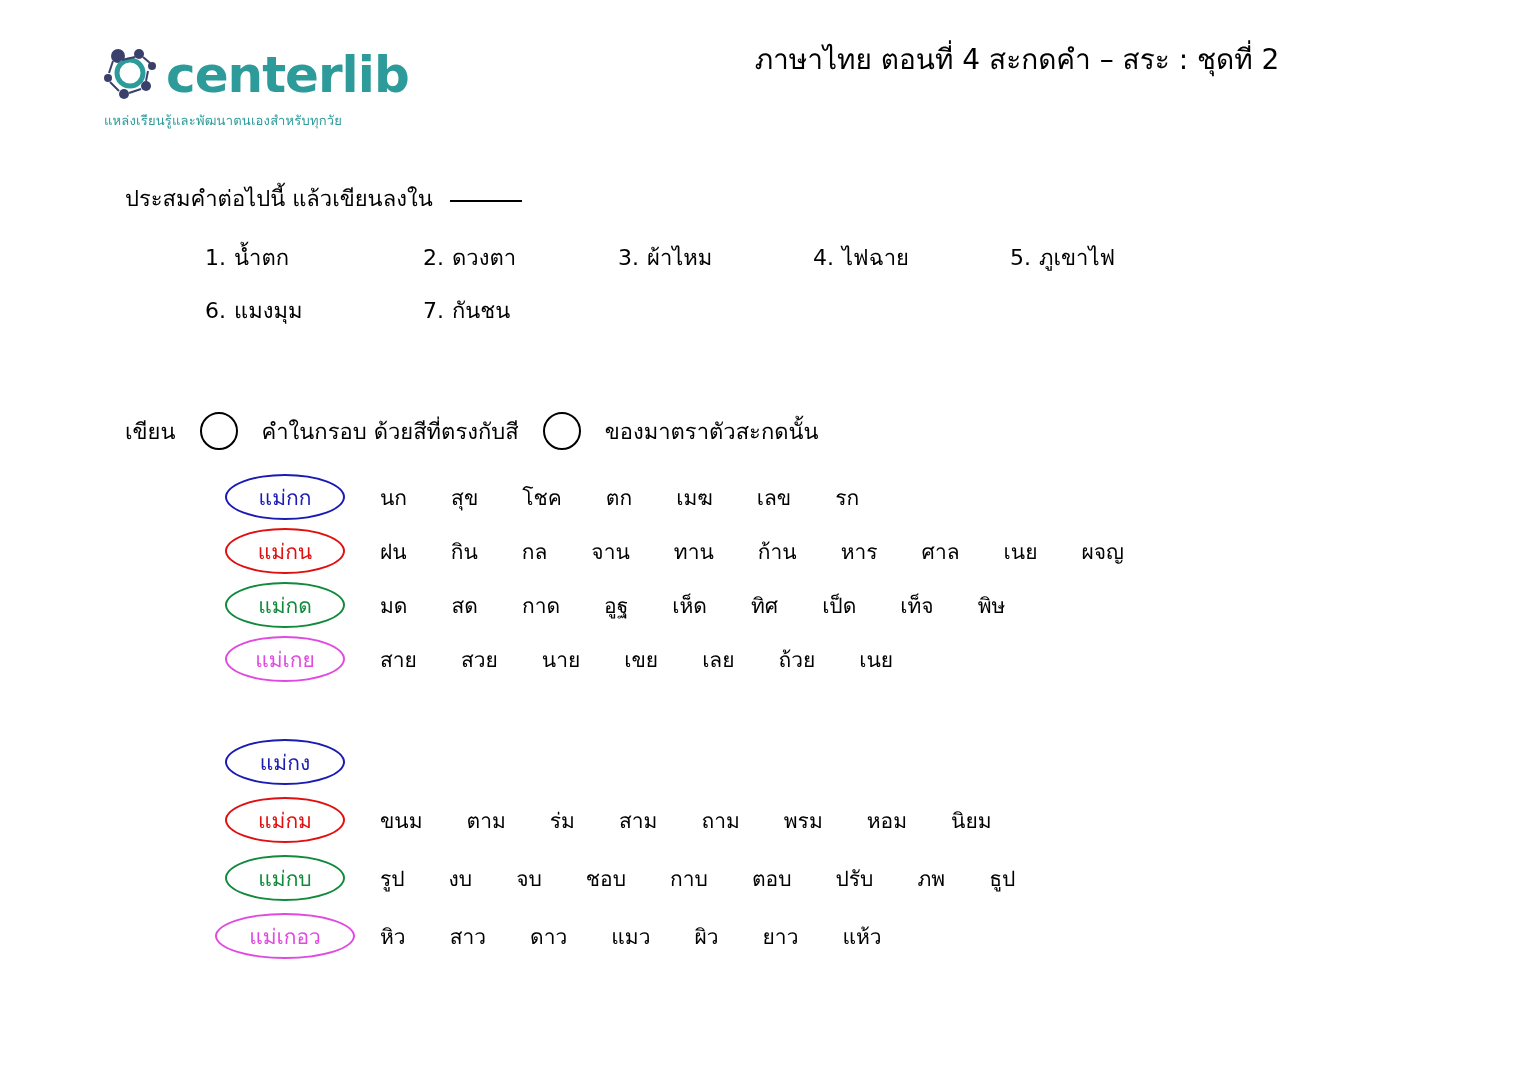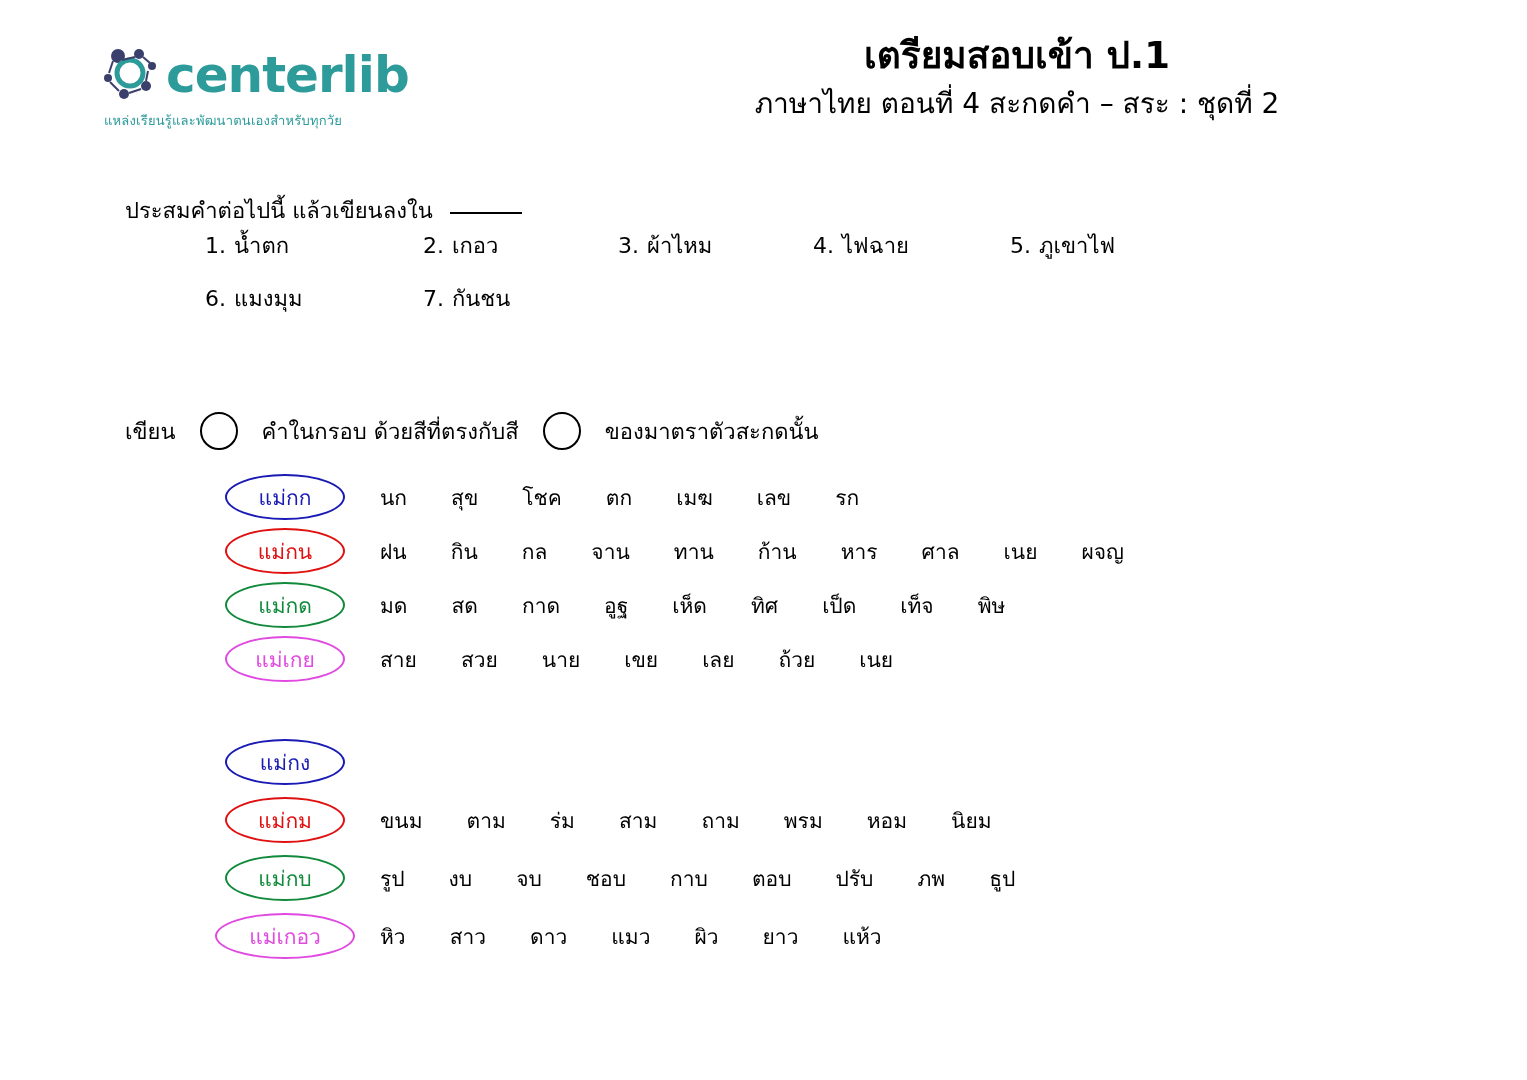--- a/index.html
+++ b/index.html
@@ -71,36 +71,36 @@
   .doc-subtitle {
     font-size: 28px;
     margin-top: 8px;
     line-height: 1.3;
   }
 
   
   .instruction-1 {
     position: absolute;
     left: 125px;
-    top: 193px;
+    top: 181px;
     font-size: 22px;
   }
   .blank-line {
     display: inline-block;
     width: 72px;
     border-bottom: 2px solid #000;
     margin-left: 10px;
     vertical-align: 4px;
     height: 1px;
   }
 
   .word-grid {
     position: absolute;
     left: 205px;
-    top: 228px;
+    top: 240px;
     width: 1150px;
   }
   .word-row {
     display: flex;
     align-items: flex-start;
     margin-bottom: 18px;
   }
   .word-item {
     font-size: 22px;
     white-space: nowrap;
@@ -193,38 +193,37 @@
           <line x1="19" y1="49" x2="10" y2="40" stroke="#3a3f6b" stroke-width="2"></line>
           <line x1="9" y1="31" x2="13" y2="19" stroke="#3a3f6b" stroke-width="2"></line>
         </svg>
       </div>
       <div class="logo-word">centerlib</div>
     </div>
     <div class="logo-tag">แหล่งเรียนรู้และพัฒนาตนเองสำหรับทุกวัย</div>
   </div>
 
   <div class="title-block">
-    <div class="doc-title">เตรียมสอบเข้า ป.1</div>
     <div class="doc-subtitle">ภาษาไทย ตอนที่ 4 สะกดคำ – สระ : ชุดที่ 2</div>
   </div>
 </div>
 
 <div class="instruction-1">
   <span>ประสมคำต่อไปนี้ แล้วเขียนลงใน</span>
   <span class="blank-line"></span>
 </div>
 
 <div class="word-grid">
 
   <div class="word-row">
     <div class="word-item w-col-0">
       <span class="num">1.</span><span>น้ำตก</span>
     </div>
     <div class="word-item w-col-1">
-      <span class="num">2.</span><span>เกอว</span>
+      <span class="num">2.</span><span>ดวงตา</span>
     </div>
     <div class="word-item w-col-2">
       <span class="num">3.</span><span>ผ้าไหม</span>
     </div>
     <div class="word-item w-col-3">
       <span class="num">4.</span><span>ไฟฉาย</span>
     </div>
     <div class="word-item w-col-4">
       <span class="num">5.</span><span>ภูเขาไฟ</span>
     </div>

